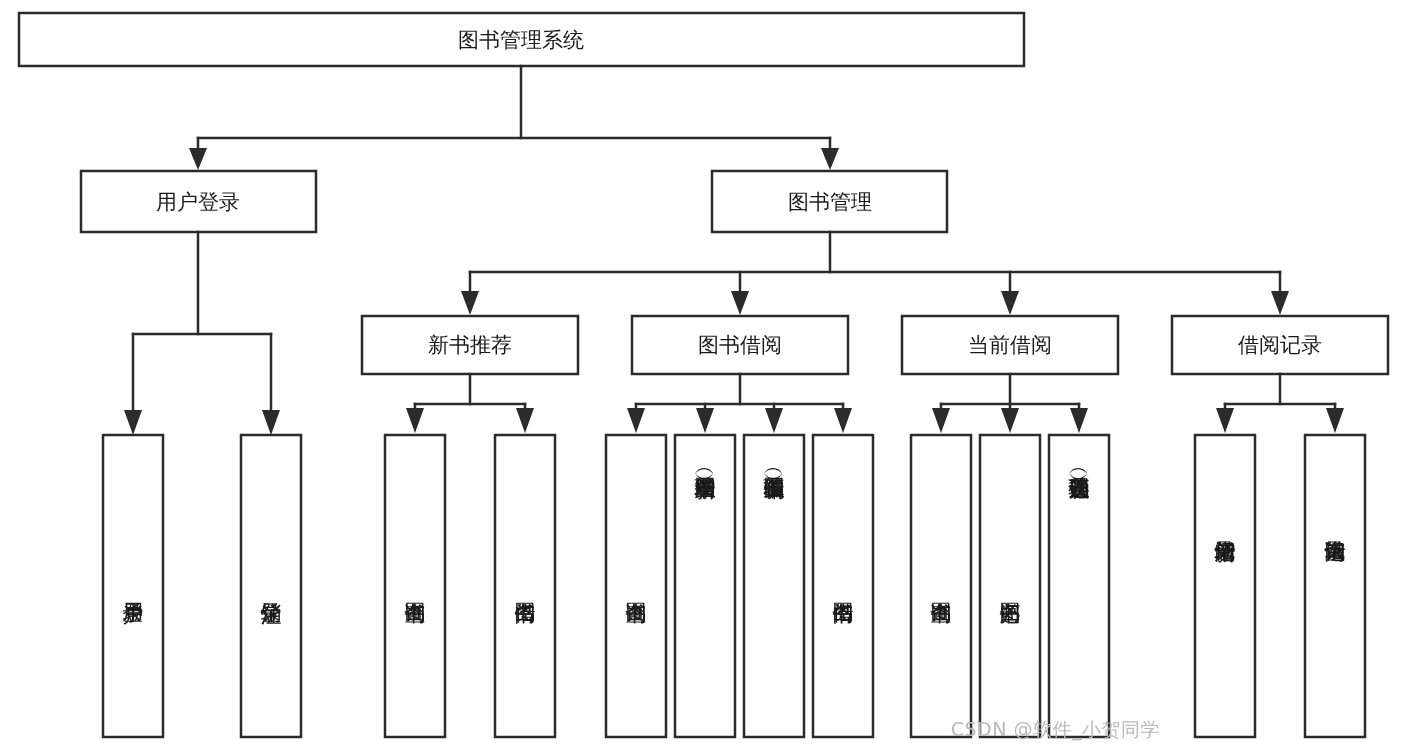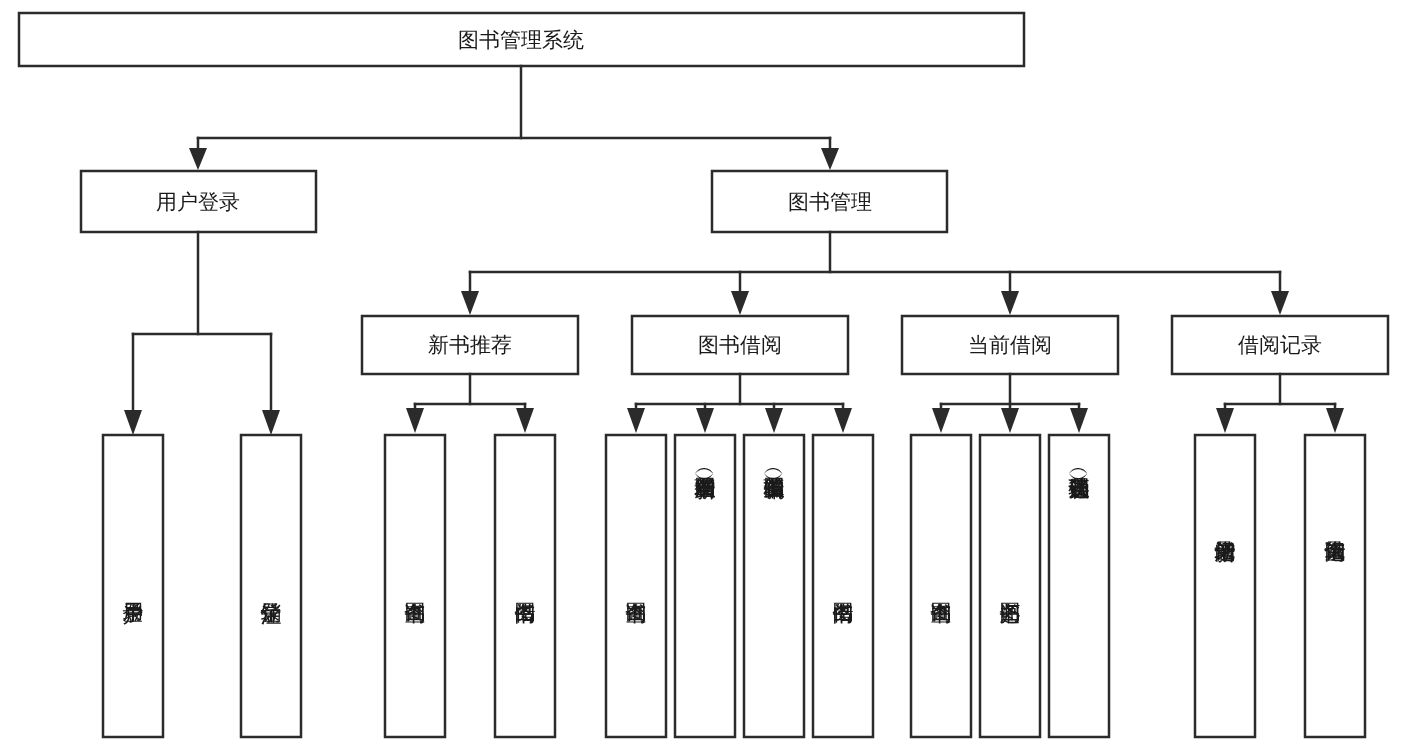--- a/index.html
+++ b/index.html
@@ -222,14 +222,15 @@
       <rect class="node-box" x="1195" y="435" width="60" height="302"></rect>
       <text class="leaf-label" x="1225" y="524" writing-mode="tb">新增借阅记录</text>
     </g>
     <g>
       <rect class="node-box" x="1305" y="435" width="60" height="302"></rect>
       <text class="leaf-label" x="1335" y="524" writing-mode="tb">查询借阅记录</text>
     </g>
 
   </svg>
 
+  <div class="watermark">CSDN @软件_小贺同学</div>
 
 </div>
 
 </body></html>

